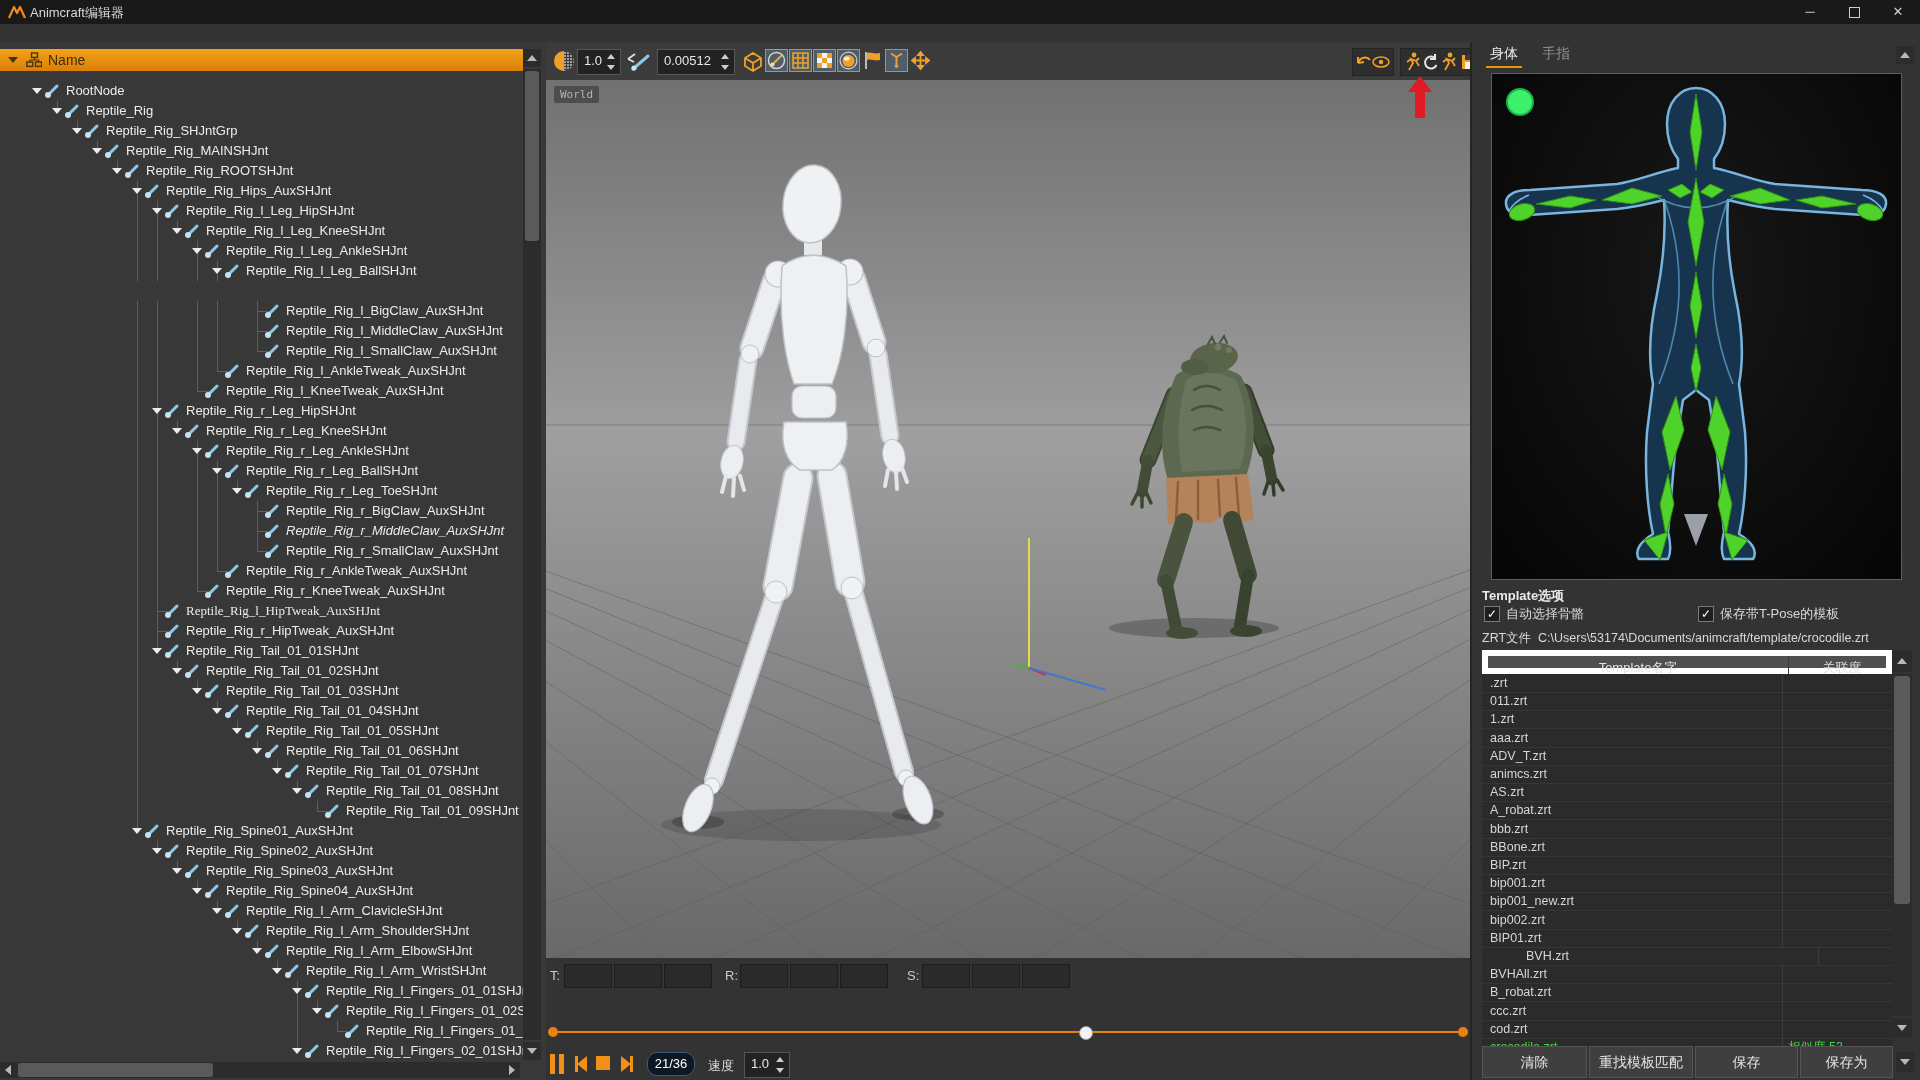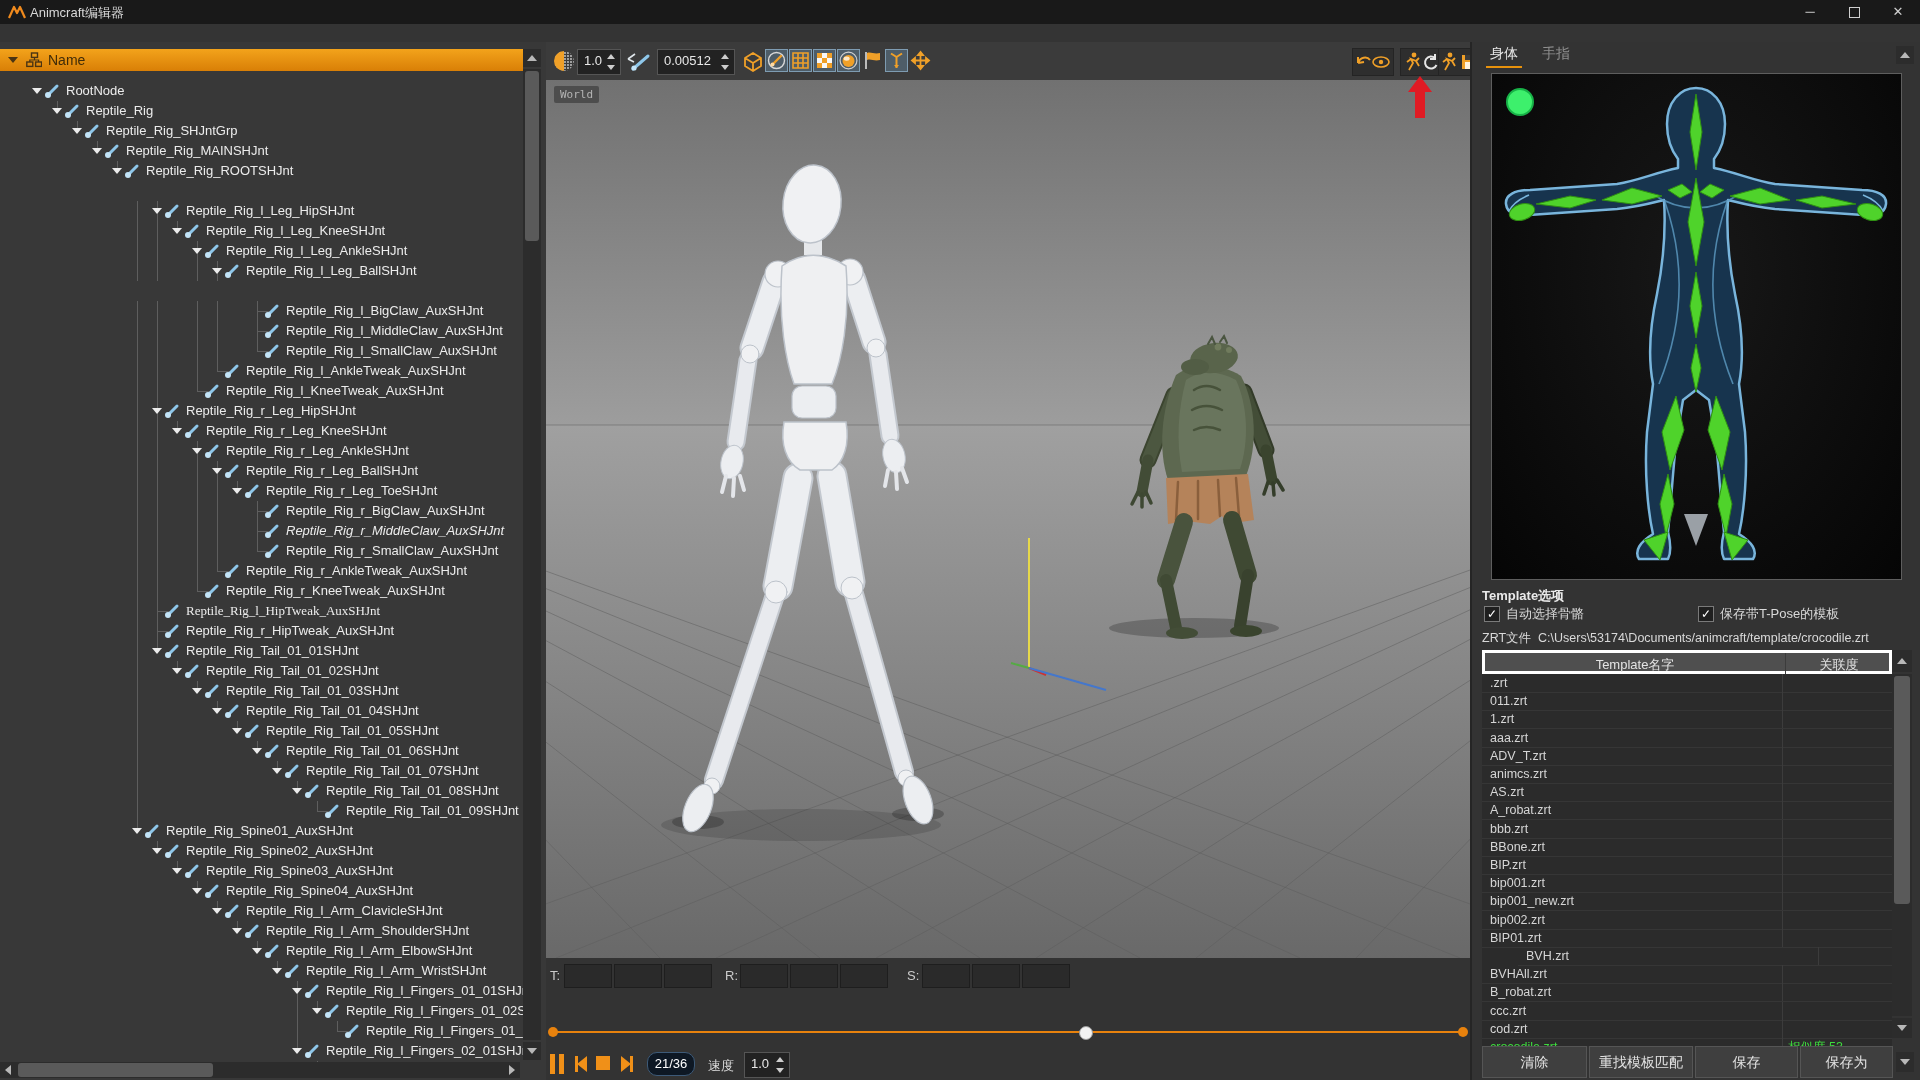--- a/index.html
+++ b/index.html
@@ -62,21 +62,21 @@
   .tab{position:absolute;top:3px;height:21px;font-size:14px;padding:0 4px;}
   #tab-body{left:14px;color:#e8e8e8;border-bottom:2px solid #e8920c;}
   #tab-fingers{left:66px;color:#909090;}
   #diagram{position:absolute;left:19px;top:31px;width:409px;height:505px;border:1px solid #5e5e5e;
     background:radial-gradient(ellipse at 50% 40%, #181818, #050505);}
   #tpl-heading{position:absolute;left:10px;top:545px;font-size:13px;font-weight:bold;color:#eaeaea;}
   .cb-box{position:absolute;width:14px;height:14px;background:#1f1f1f;border:1px solid #7a7a7a;color:#fff;
     font-size:12px;line-height:14px;text-align:center;}
   .cb-label{position:absolute;font-size:13px;color:#d9d9d9;}
   #zrt-line{position:absolute;left:10px;top:588px;font-size:12.5px;color:#d9d9d9;white-space:nowrap;}
-  #tbl-header{position:absolute;left:10px;top:608px;width:410px;height:24px;background:#4f4f4f;border:3px solid #ffffff;box-sizing:border-box;}
+  #tbl-header{position:absolute;left:10px;top:608px;width:410px;height:24px;background:#4f4f4f;border:6px solid #ffffff;box-sizing:border-box;}
   #tbl-header .c1{position:absolute;left:0;top:3px;width:300px;text-align:center;color:#e3e3e3;font-size:13px;}
   #tbl-header .c2{position:absolute;left:300px;top:3px;width:108px;text-align:center;color:#e3e3e3;font-size:13px;}
   #tbl-header .div{position:absolute;left:300px;top:0;width:1px;height:24px;background:#3c3c3c;}
   #file-rows{position:absolute;left:10px;top:632px;width:410px;height:372px;background:#2b2b2b;overflow:hidden;}
   .file-row{position:absolute;left:0;width:410px;height:18px;border-bottom:1px solid #363636;color:#d6d6d6;
     font-size:12.5px;line-height:18px;}
   .file-row .fname{position:absolute;left:8px;top:0;}
   .file-row .fdiv{position:absolute;left:300px;top:0;width:1px;height:18px;background:#3c3c3c;}
   .file-row .fassoc{position:absolute;left:302px;top:0;width:104px;text-align:left;padding-left:4px;}
   .rbtn{position:absolute;top:1004px;height:32px;background:#3f3f3f;border:1px solid #555;box-sizing:border-box;
@@ -144,20 +144,29 @@
         <span class="tree-label" style="left: 126px;">Reptile_Rig_MAINSHJnt</span>
       </div>
       <div class="tree-row" style="top: 80px;">
         <div class="guide" style="left: 117px; top: 0px; height: 10px;"></div>
         <div class="tri-exp" style="left: 112px;"></div>
         <span class="bone-ico" style="left: 124px;"><svg width="16" height="16" viewBox="0 0 16 16">
             <line x1="3.5" y1="12.5" x2="13" y2="3" stroke="#8ec7ea" stroke-width="3" stroke-linecap="round"></line>
             <circle cx="4" cy="12" r="3" fill="#c2e3f7"></circle>
           </svg></span>
         <span class="tree-label" style="left: 146px;">Reptile_Rig_ROOTSHJnt</span>
+      </div>
+      <div class="tree-row" style="top: 100px;">
+        <div class="guide" style="left: 137px; top: 0px; height: 20px;"></div>
+        <div class="tri-exp" style="left: 132px;"></div>
+        <span class="bone-ico" style="left: 144px;"><svg width="16" height="16" viewBox="0 0 16 16">
+            <line x1="3.5" y1="12.5" x2="13" y2="3" stroke="#8ec7ea" stroke-width="3" stroke-linecap="round"></line>
+            <circle cx="4" cy="12" r="3" fill="#c2e3f7"></circle>
+          </svg></span>
+        <span class="tree-label" style="left: 166px;">Reptile_Rig_Hips_AuxSHJnt</span>
       </div>
       <div class="tree-row" style="top: 120px;">
         <div class="guide" style="left: 137px; top: 0px; height: 20px;"></div>
         <div class="guide" style="left: 157px; top: 0px; height: 20px;"></div>
         <div class="tri-exp" style="left: 152px;"></div>
         <span class="bone-ico" style="left: 164px;"><svg width="16" height="16" viewBox="0 0 16 16">
             <line x1="3.5" y1="12.5" x2="13" y2="3" stroke="#8ec7ea" stroke-width="3" stroke-linecap="round"></line>
             <circle cx="4" cy="12" r="3" fill="#c2e3f7"></circle>
           </svg></span>
         <span class="tree-label" style="left: 186px;">Reptile_Rig_l_Leg_HipSHJnt</span>

